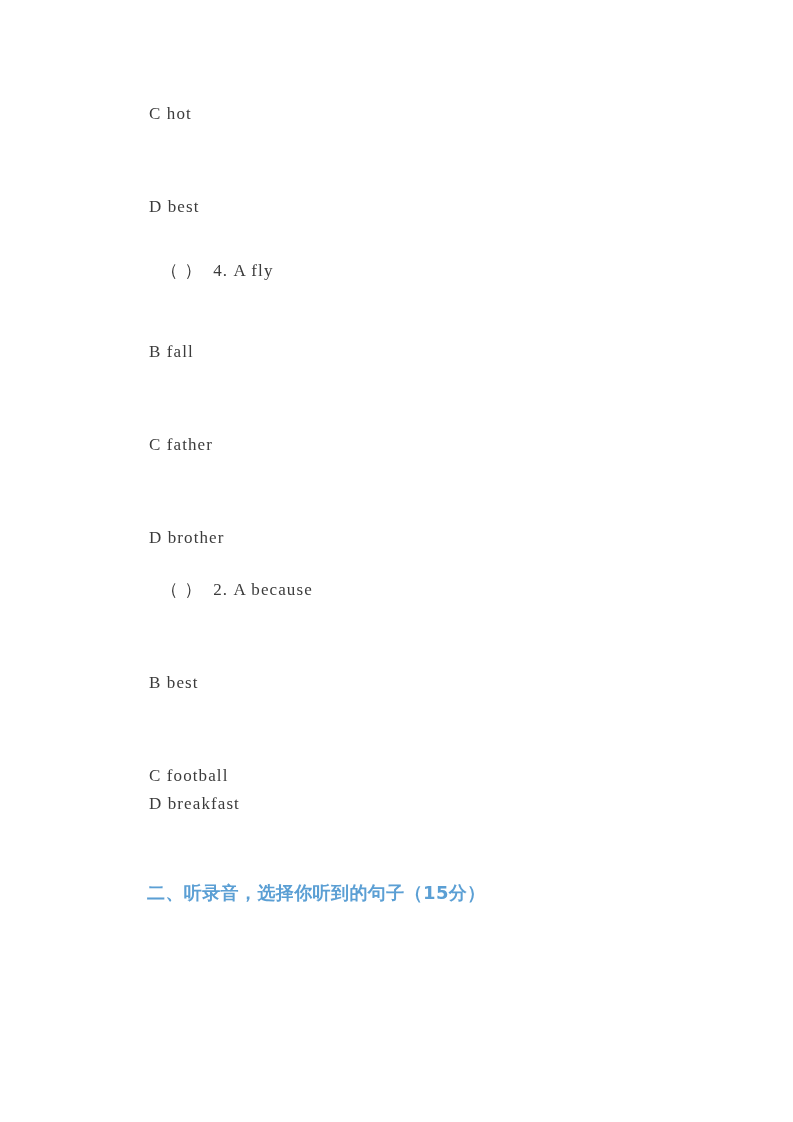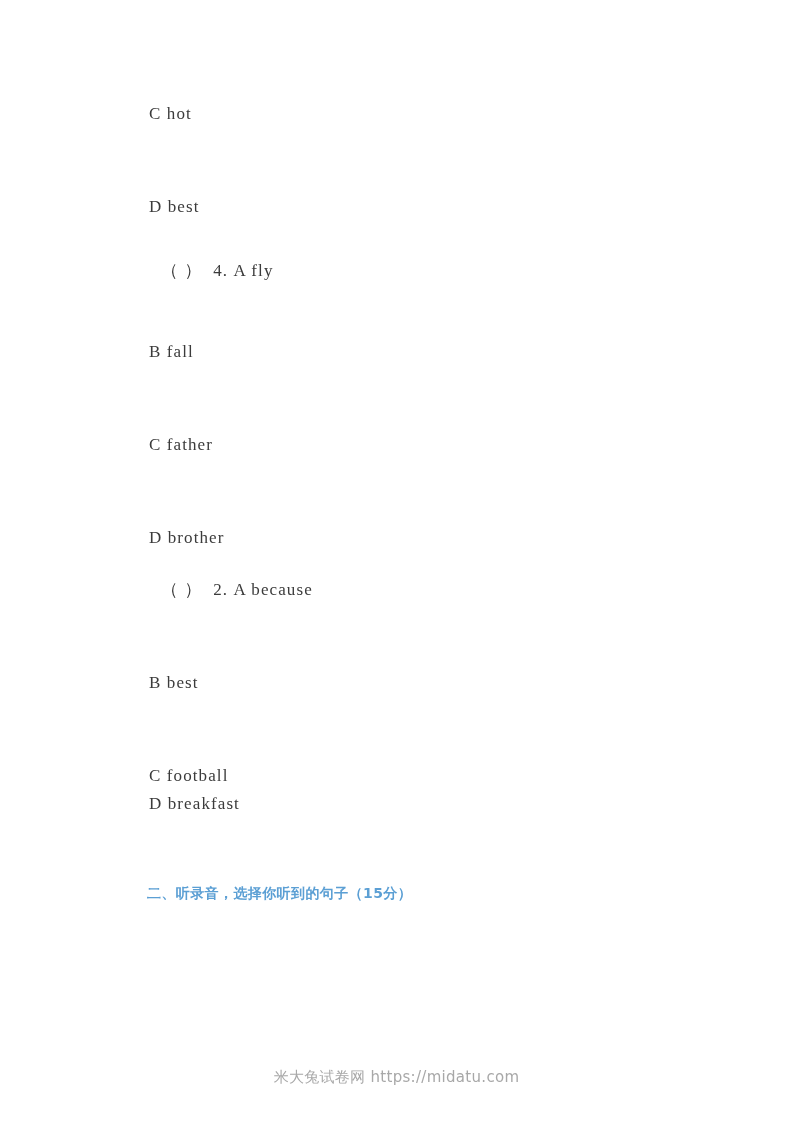--- a/index.html
+++ b/index.html
@@ -41,21 +41,21 @@
     left: 161px;
     font-size: 17px;
     letter-spacing: 1.1px;
   }
 
   
   .section-heading {
     left: 147px;
     color: #5b9fd4;
     font-family: "DejaVu Sans", "Liberation Sans", sans-serif;
-    font-size: 14px;
+    font-size: 18px;
     font-weight: bold;
     letter-spacing: 0.4px;
     line-height: 18px;
   }
 
   
   .watermark {
     position: absolute;
     left: 0;
     width: 793px;
@@ -79,15 +79,14 @@
   <div class="line opt" style="top:435px">C father</div>
   <div class="line opt" style="top:528px">D brother</div>
   <div class="line qline" style="top:580px">（ ）  2. A because</div>
   <div class="line opt" style="top:673px">B best</div>
   <div class="line opt" style="top:766px">C football</div>
   <div class="line opt" style="top:794px">D breakfast</div>
 
   <div class="line section-heading" style="top:884px">二、听录音，选择你听到的句子（15分）</div>
 
 
-  <div class="watermark" style="top:1068px">米大兔试卷网 https://midatu.com</div>
 
 </div>
 
 </body></html>

